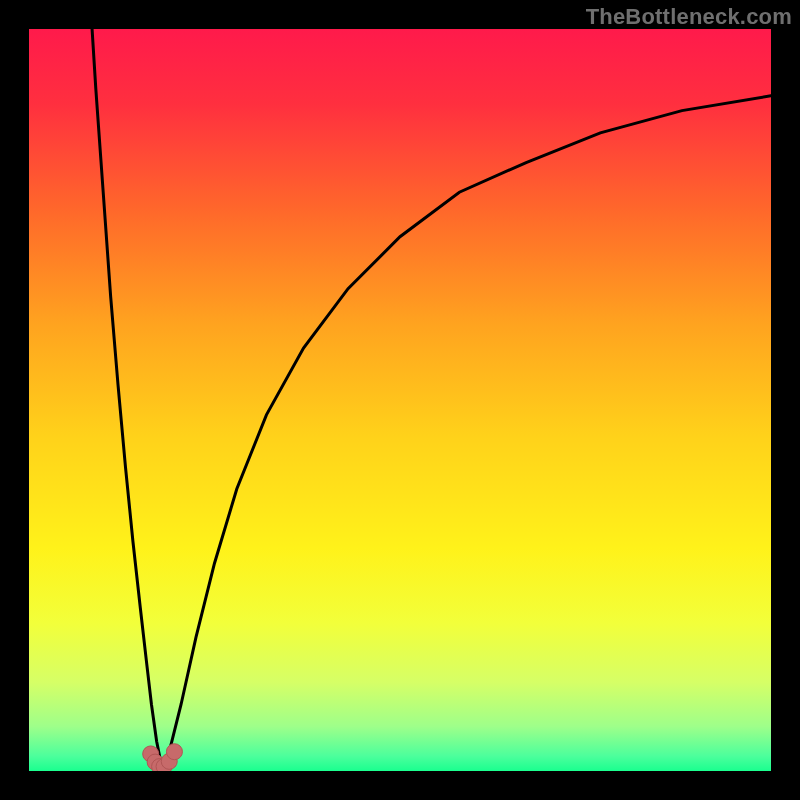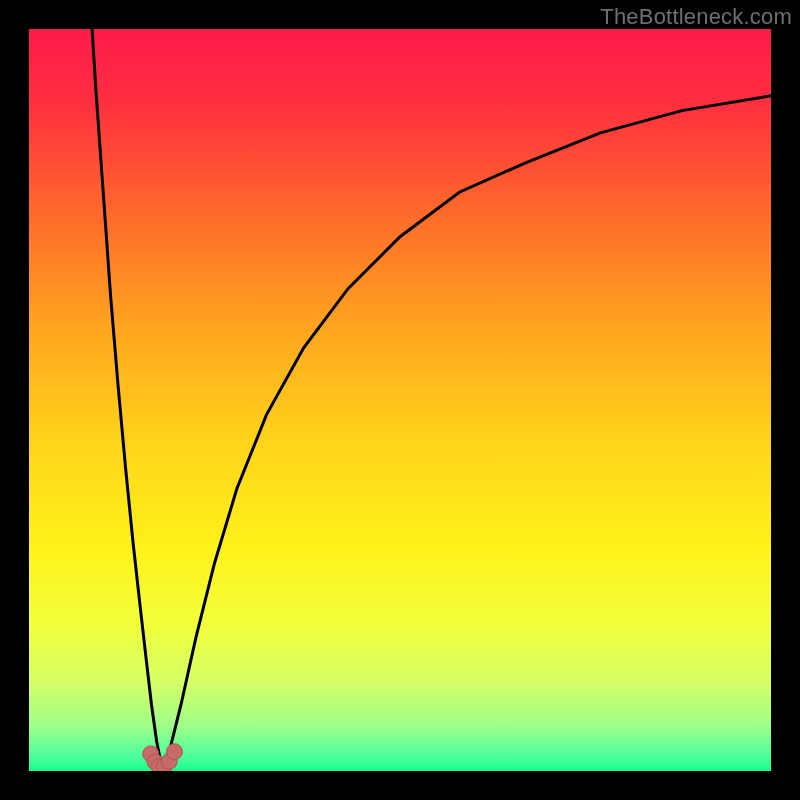--- a/index.html
+++ b/index.html
@@ -25,21 +25,21 @@
     top: 0;
     width: 742px;
     height: 742px;
   }
   .watermark {
     position: absolute;
     top: 4px;
     right: 8px;
     color: #6f6f6f;
     font-size: 22px;
-    font-weight: 400;
+    font-weight: 700;
     letter-spacing: 0.2px;
   }
   svg { display: block; }
 </style>
 </head>
 <body>
 
 <div class="frame">
   <svg class="plot" id="plot-svg" viewBox="0 0 742 742">
     <defs>

